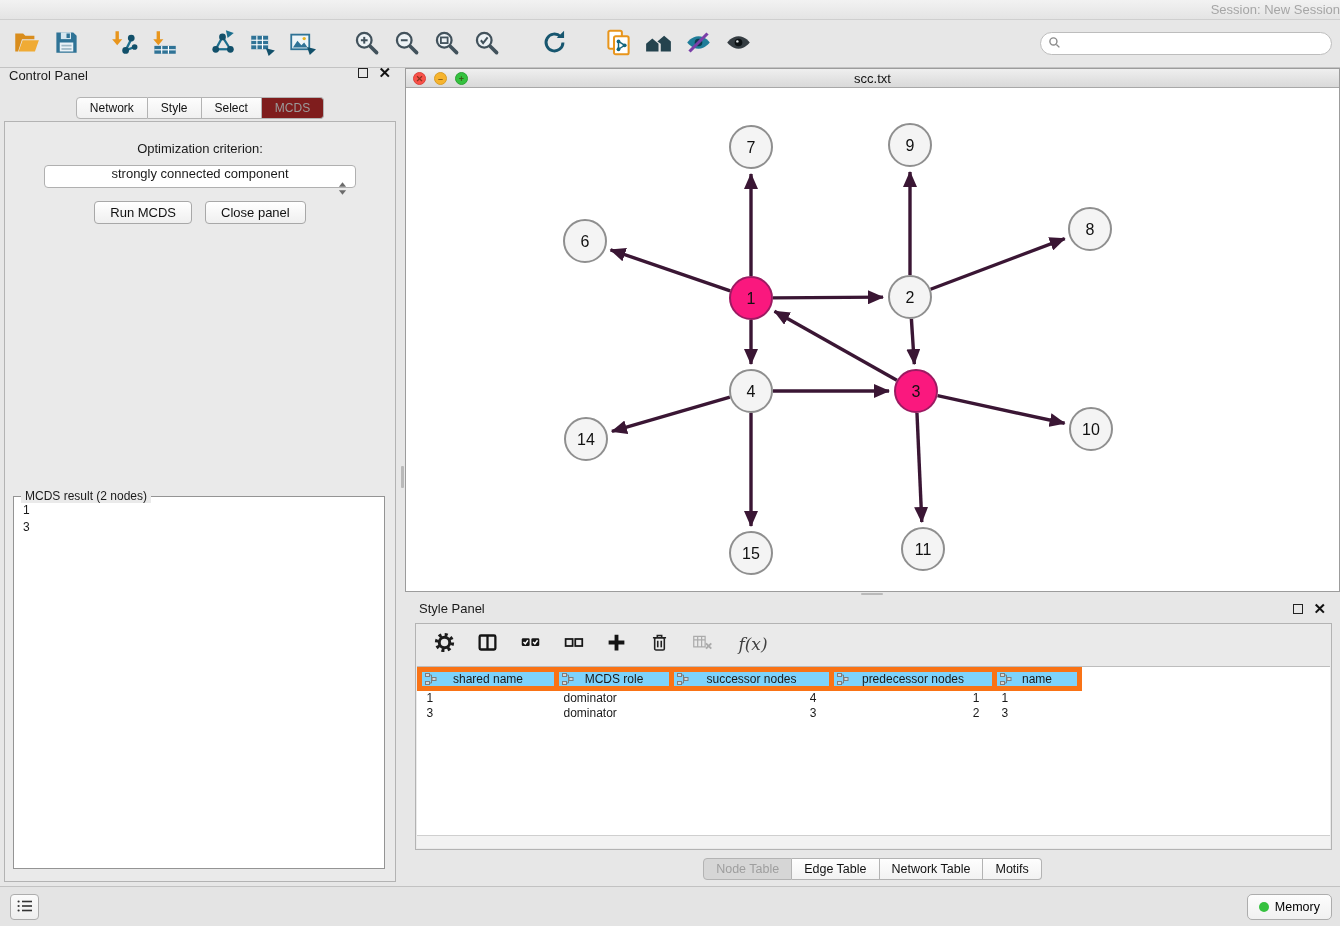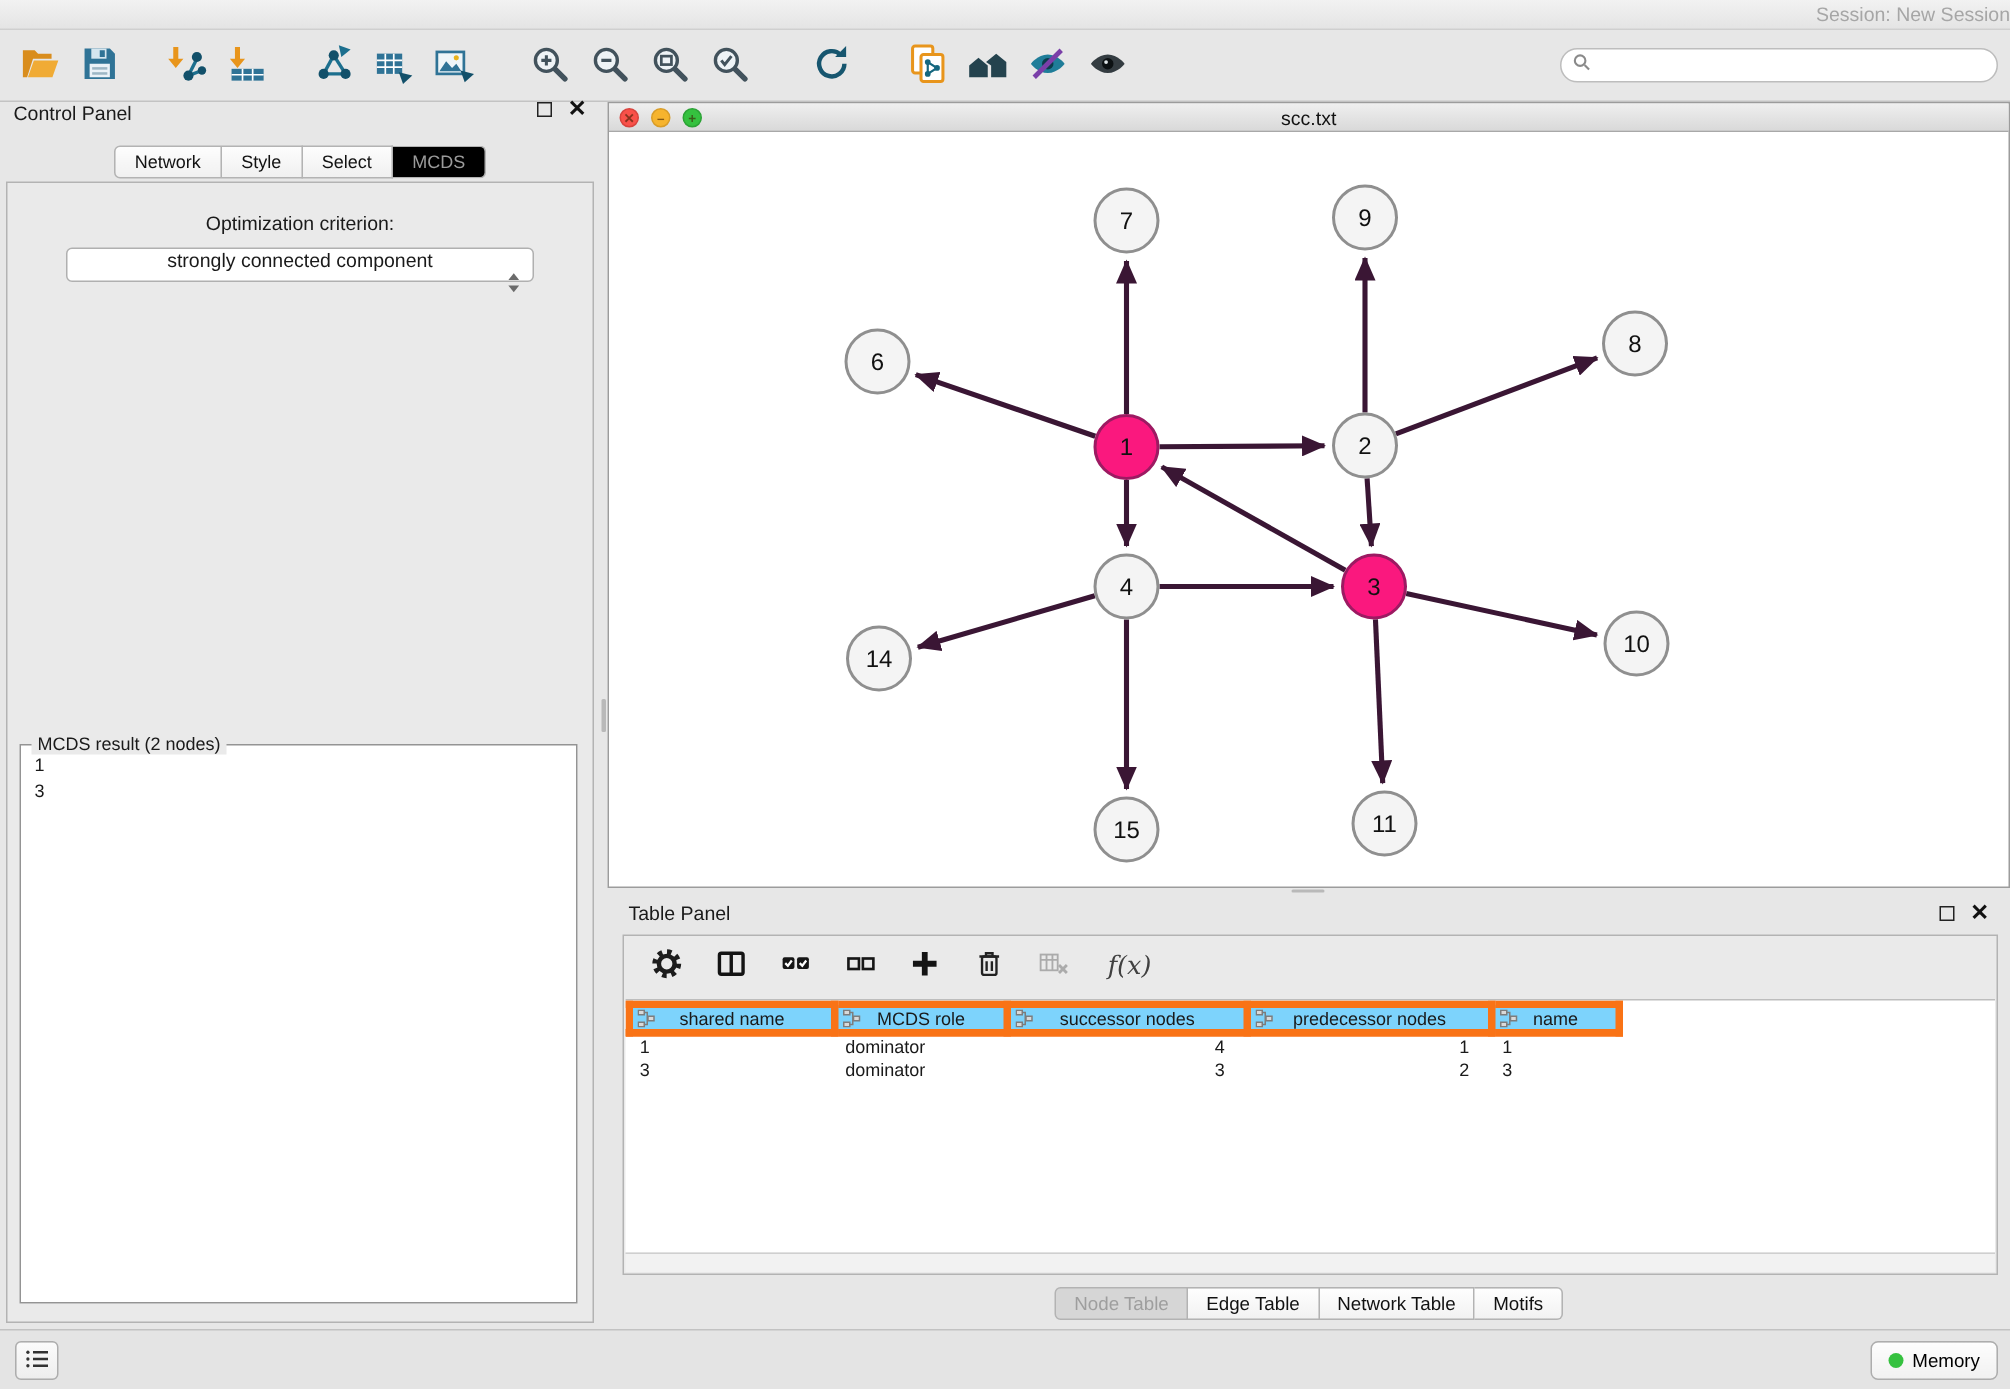--- a/index.html
+++ b/index.html
@@ -28,21 +28,21 @@
   .control-panel { position:absolute; left:0; top:68px; width:400px; height:818px; background:#e7e7e7; }
   .panel-head { height:24px; display:flex; align-items:flex-start; padding:0 9px; font-size:13px; }
   .panel-head .spacer { flex:1; }
   .float-icon { width:10px; height:10px; border:1.5px solid #222; display:inline-block; margin-right:10px; }
   .close-x { font-size:15px; font-weight:bold; color:#111; line-height:10px; cursor:pointer; }
   .cp-tabs { display:flex; justify-content:center; margin-top:5px; }
   .cp-tab { font-size:12px; padding:3px 13px; background:linear-gradient(#fdfdfd,#f0f0f0);
     border:1px solid #b3b3b3; border-left:none; cursor:pointer; color:#111; }
   .cp-tab:first-child { border-left:1px solid #b3b3b3; border-radius:4px 0 0 4px; }
   .cp-tab:last-child { border-radius:0 4px 4px 0; }
-  .cp-tab.active { background:#000000; color:#9b9b9b; }
+  .cp-tab.active { background:#7f1d1d; color:#9b9b9b; }
   .cp-body { position:absolute; left:4px; right:4px; top:53px; bottom:4px;
     border:1px solid #b3b3b3; background:#eaeaea; }
   .opt-label { text-align:center; margin-top:19px; font-size:13px; }
   .combo { margin:9px auto 0; width:312px; height:23px; background:#fff; border:1px solid #b0b0b0;
     border-radius:4px; display:flex; align-items:center; padding:0 8px; font-size:13px; cursor:pointer;flex-direction:column; }
   .combo .arrows { margin-left:auto; display:flex; }
   .combo .arrows svg { width:9px; height:15px; }
   .btn-row { display:flex; justify-content:center; gap:13px; margin-top:13px; }
   .pushbtn { font-size:13px; padding:3px 15px; background:linear-gradient(#ffffff,#efefef);
     border:1px solid #a8a8a8; border-radius:4px; cursor:pointer; color:#111; }
@@ -306,20 +306,24 @@
     <div class="cp-body">
       <div class="opt-label">Optimization criterion:</div>
       <div class="combo">
         <span>strongly connected component</span>
         <span class="arrows">
           <svg viewBox="0 0 10 16">
               <path d="M5 1l4 5H1z" fill="#6b6b6b"></path>
               <path d="M5 15l-4-5h8z" fill="#6b6b6b"></path>
             </svg>
           </span>
+      </div>
+      <div class="btn-row">
+        <button class="pushbtn">Run MCDS</button>
+        <button class="pushbtn">Close panel</button>
       </div>
       <div class="result-group">
         <span class="result-legend">MCDS result (2 nodes)</span>
         <div class="result-text">1
 3</div>
       </div>
     </div>
   </div>
 
   <div class="v-splitter">
@@ -379,21 +383,21 @@
         <text x="685" y="345.5" text-anchor="middle" font-size="16" fill="#111">10</text>
         <circle cx="345" cy="464" r="21" fill="#f4f4f4" stroke="#8f8f8f" stroke-width="2"></circle>
         <text x="345" y="469.5" text-anchor="middle" font-size="16" fill="#111">15</text>
         <circle cx="517" cy="460" r="21" fill="#f4f4f4" stroke="#8f8f8f" stroke-width="2"></circle>
         <text x="517" y="465.5" text-anchor="middle" font-size="16" fill="#111">11</text>
       </svg>
   </div>
 
   <div class="table-panel">
     <div class="tp-head">
-      <span>Table Panel</span>
+      <span>Style Panel</span>
       <span class="spacer" style="flex:1"></span>
       <span class="float-icon"></span>
       <span class="close-x">✕</span>
     </div>
     <div class="tp-body">
       <div class="tp-toolbar">
         <button class="ttbtn">
             <span>
           <svg viewBox="0 0 24 24">
                 <circle cx="12" cy="12" r="9" fill="none" stroke="#1c1c1c" stroke-width="4" stroke-dasharray="3.4 3.66"></circle>

